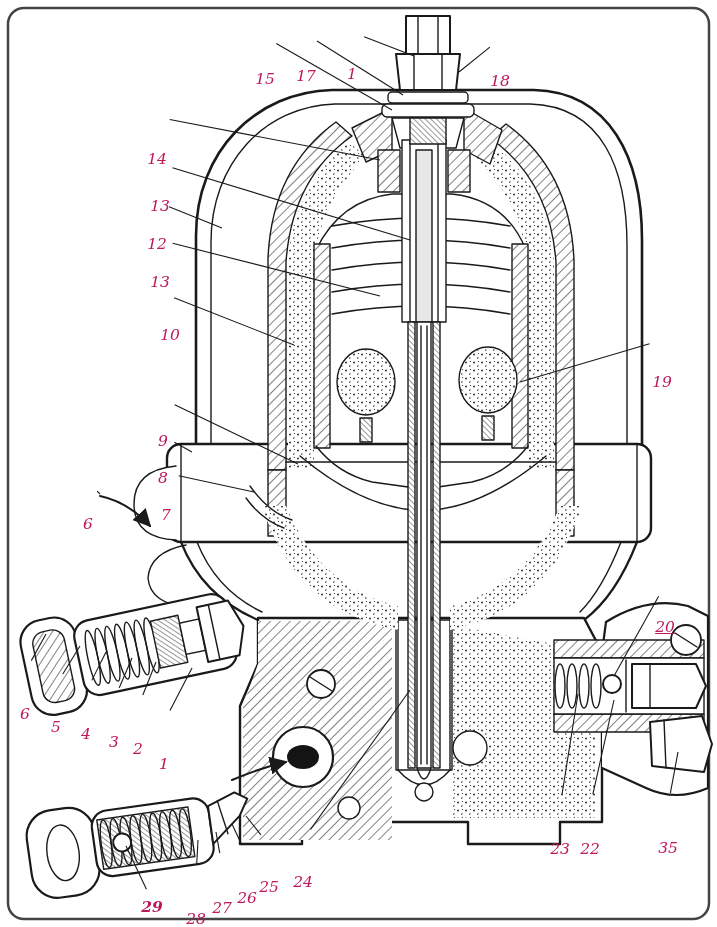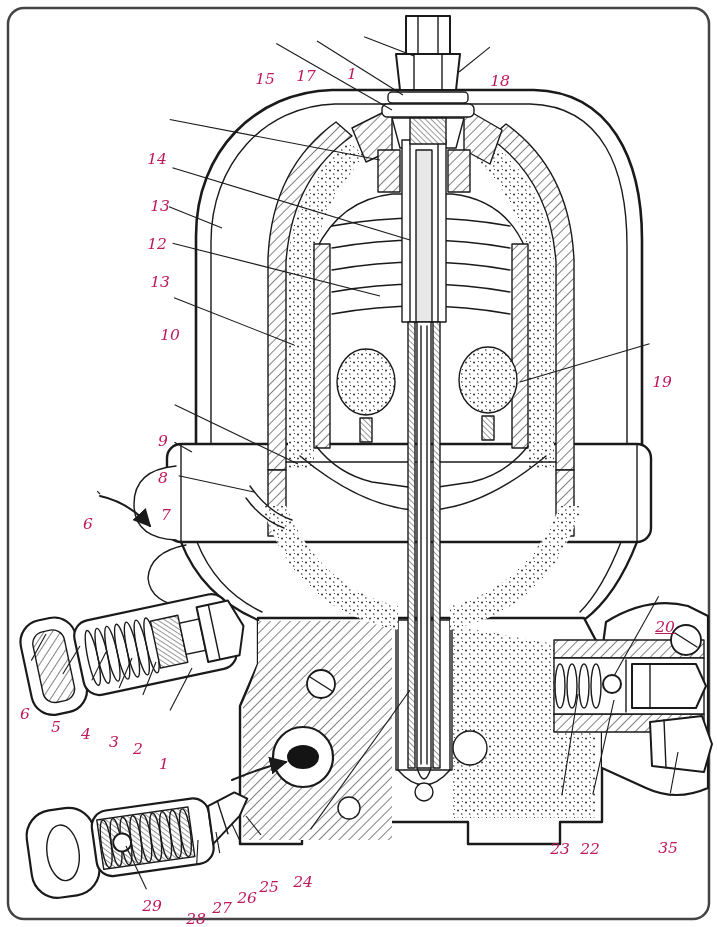--- a/index.html
+++ b/index.html
@@ -268,16 +268,16 @@
       <span class="callout" style="left: 662px; top: 340px;">19</span>
       <span class="callout" style="left: 665px; top: 585px; text-decoration: underline;">20</span>
       <span class="callout" style="left: 668px; top: 806px;">35</span>
       <span class="callout" style="left: 590px; top: 807px;">22</span>
       <span class="callout" style="left: 560px; top: 807px;">23</span>
       <span class="callout" style="left: 303px; top: 840px;">24</span>
       <span class="callout" style="left: 269px; top: 845px;">25</span>
       <span class="callout" style="left: 247px; top: 856px;">26</span>
       <span class="callout" style="left: 222px; top: 866px;">27</span>
       <span class="callout" style="left: 196px; top: 877px;">28</span>
-      <span class="callout" style="left: 152px; top: 864px;">29</span>
+      <span class="callout" style="left: 152px; top: 864px; font-weight: bold;">29</span>
     </div>
 
 </div>
 
 </body></html>

